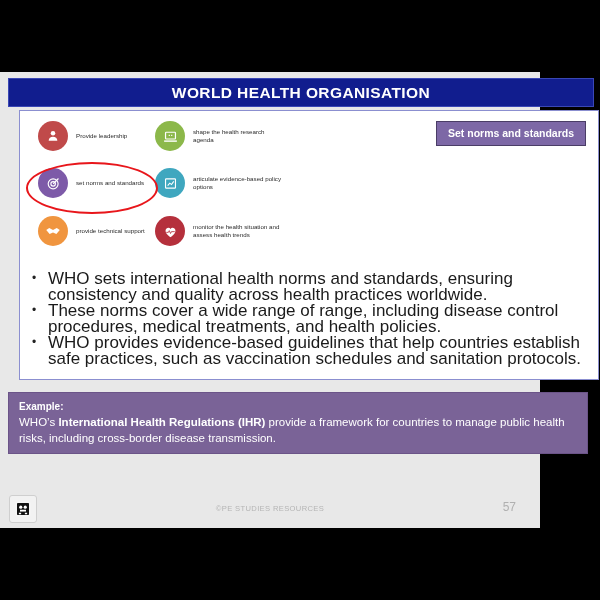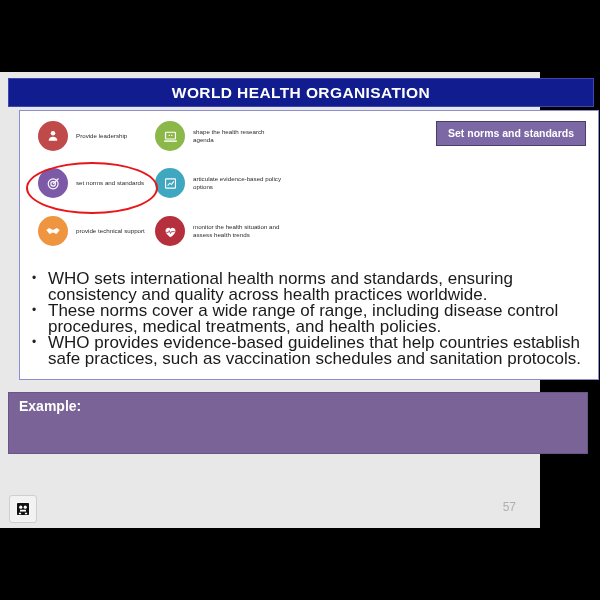--- a/index.html
+++ b/index.html
@@ -86,21 +86,21 @@
     font-size:17px;line-height:15.5px;color:#1a1a1a;
   }
 
   
   .example-box{
     position:absolute;left:8px;top:320px;width:580px;height:62px;
     background:#7a6397;box-sizing:border-box;padding:6px 10px;
     border:1px solid #6b5488;
   }
   .example-label{
-    color:#ffffff;font-weight:bold;font-size:14px;line-height:15px;
+    color:#ffffff;font-weight:bold;font-size:10px;line-height:15px;
   }
   .example-text{
     color:#ffffff;font-size:11.5px;line-height:16px;
   }
   .example-text b{font-weight:bold;}
 
   
   .footer-logo{
     position:absolute;left:9px;top:423px;width:26px;height:26px;
     background:#f2f2f2;border:1px solid #cfcfcf;border-radius:3px;
@@ -206,29 +206,33 @@
         </div>
         <div class="bullet">
           <span class="dot">•</span>
           <span class="bullet-text">WHO provides evidence-based guidelines that help countries establish safe practices, such as vaccination schedules and sanitation protocols.</span>
         </div>
       </div>
     </div>
 
     <div class="example-box">
       <div class="example-label">Example:</div>
+      <div class="example-text">
+        <span>WHO’s </span><b>International Health Regulations (IHR)</b><span> provide a framework for countries to manage public health risks, including cross-border disease transmission.</span>
+      </div>
     </div>
 
     <div class="footer-logo">
       <svg width="18" height="18" viewBox="0 0 24 24">
         <rect x="2" y="2" width="20" height="20" rx="2" fill="#f5f5f5"></rect>
         <rect x="4" y="4" width="16" height="16" rx="1" fill="#111"></rect>
         <circle cx="9" cy="9.5" r="2.1" fill="#fff"></circle>
         <circle cx="15" cy="9.5" r="2.1" fill="#fff"></circle>
         <rect x="8" y="13" width="8" height="2.4" fill="#fff"></rect>
         <rect x="6.5" y="17" width="3" height="2" fill="#fff"></rect>
         <rect x="14.5" y="17" width="3" height="2" fill="#fff"></rect>
       </svg>
     </div>
+    <div class="copyright">©PE STUDIES RESOURCES</div>
     <div class="page-num">57</div>
 
   </div>
 </div>
 
 </body></html>

